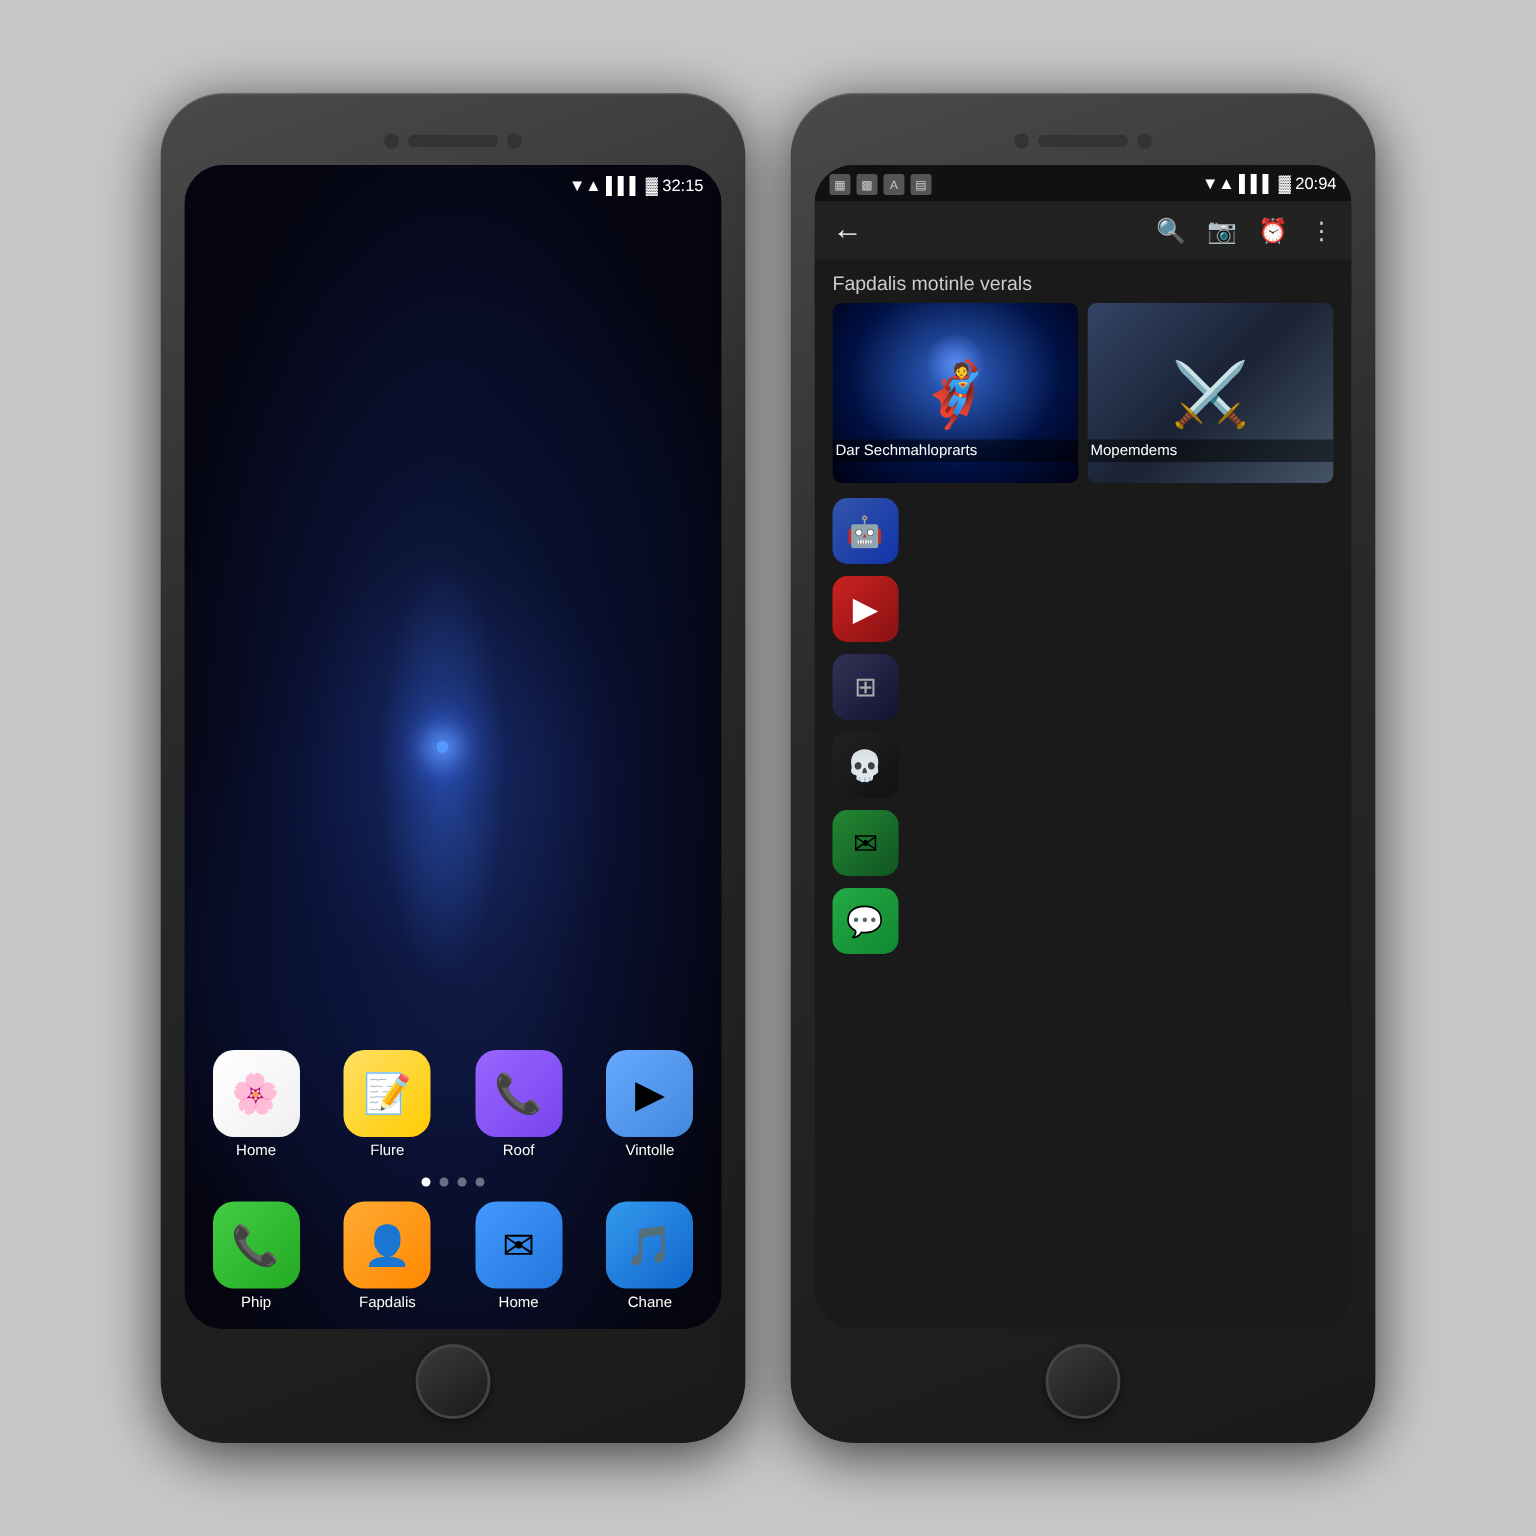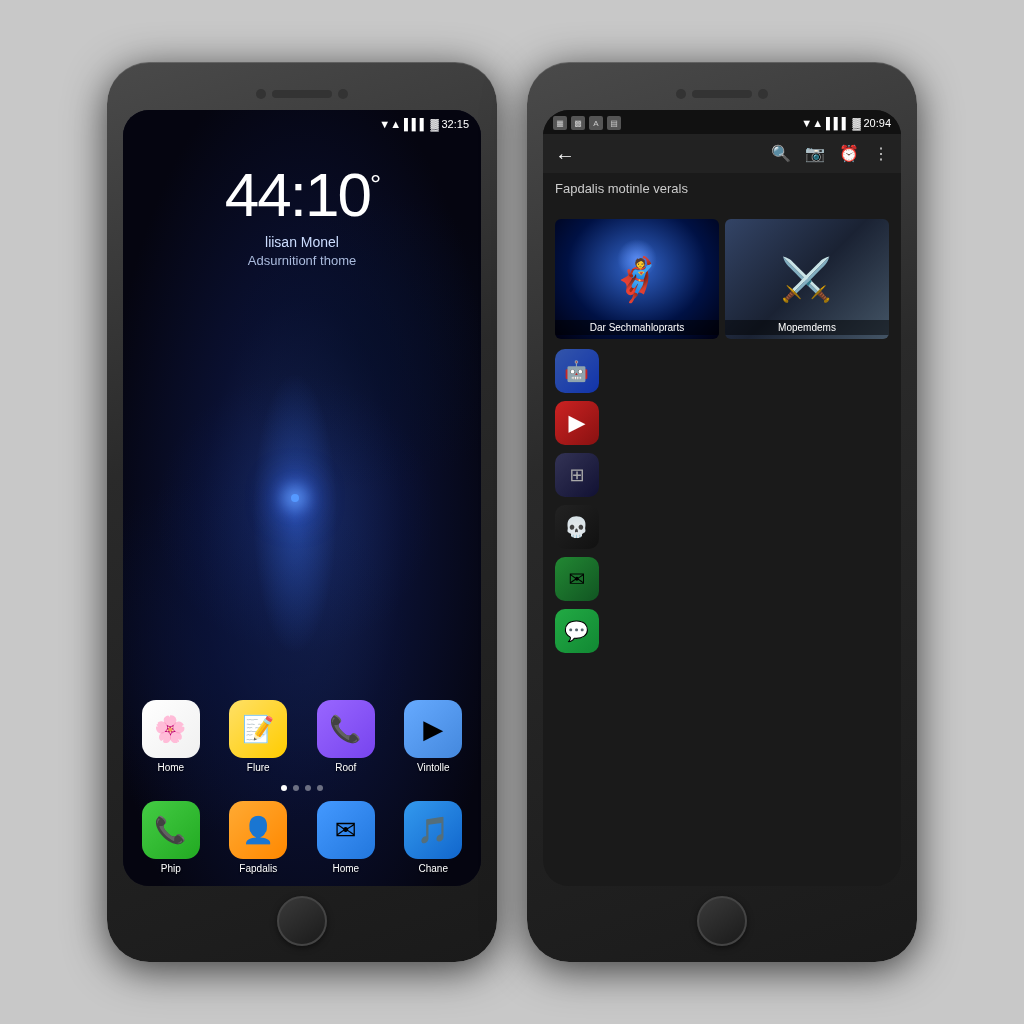--- a/index.html
+++ b/index.html
@@ -313,21 +313,21 @@
 
     .nav-icon {
       color: #ccc;
       font-size: 16px;
       cursor: pointer;
     }
 
     .section-title {
       color: #ccc;
       font-size: 13px;
-      padding: 8px 12px 23px;
+      padding: 8px 12px 6px;
       background: #1a1a1a;
     }
 
     .games-grid {
       display: grid;
       grid-template-columns: 1fr 1fr;
       gap: 6px;
       padding: 0 12px 6px;
     }
 
@@ -350,24 +350,24 @@
     .game1-bg {
       background: radial-gradient(ellipse at 50% 40%, #3366cc 0%, #001144 60%, #000011 100%);
     }
 
     .game2-bg {
       background: linear-gradient(135deg, #334466 0%, #1a2233 50%, #445566 100%);
     }
 
     .game-label {
       position: absolute;
-      bottom: 4px;
+      bottom: 14px;
       left: 0;
       right: 0;
-      text-align: center;
+      text-align: left;
       color: white;
       font-size: 10px;
       background: rgba(0,0,0,0.5);
       padding: 2px;
     }
 
     .game-glow {
       position: absolute;
       width: 40px;
       height: 40px;
@@ -431,27 +431,20 @@
 
       <div class="status-bar-left">
         <div class="status-icons">
           <span>▼▲</span>
           <span>▌▌▌</span>
           <span>▓</span>
           <span>32:15</span>
         </div>
       </div>
 
-      <div class="lock-clock-area">
-        <div class="lock-time">
-          <span>44:10</span><span class="lock-degree">°</span>
-        </div>
-        <div class="lock-subtitle1">liisan Monel</div>
-        <div class="lock-subtitle2">Adsurnitionf thome</div>
-      </div>
 
       <div class="home-apps-area">
         <div class="app-grid">
           <div class="app-icon-wrap">
             <div class="app-icon app-photos">🌸</div>
             <span class="app-label">Home</span>
           </div>
           <div class="app-icon-wrap">
             <div class="app-icon app-notes">📝</div>
             <span class="app-label">Flure</span>

